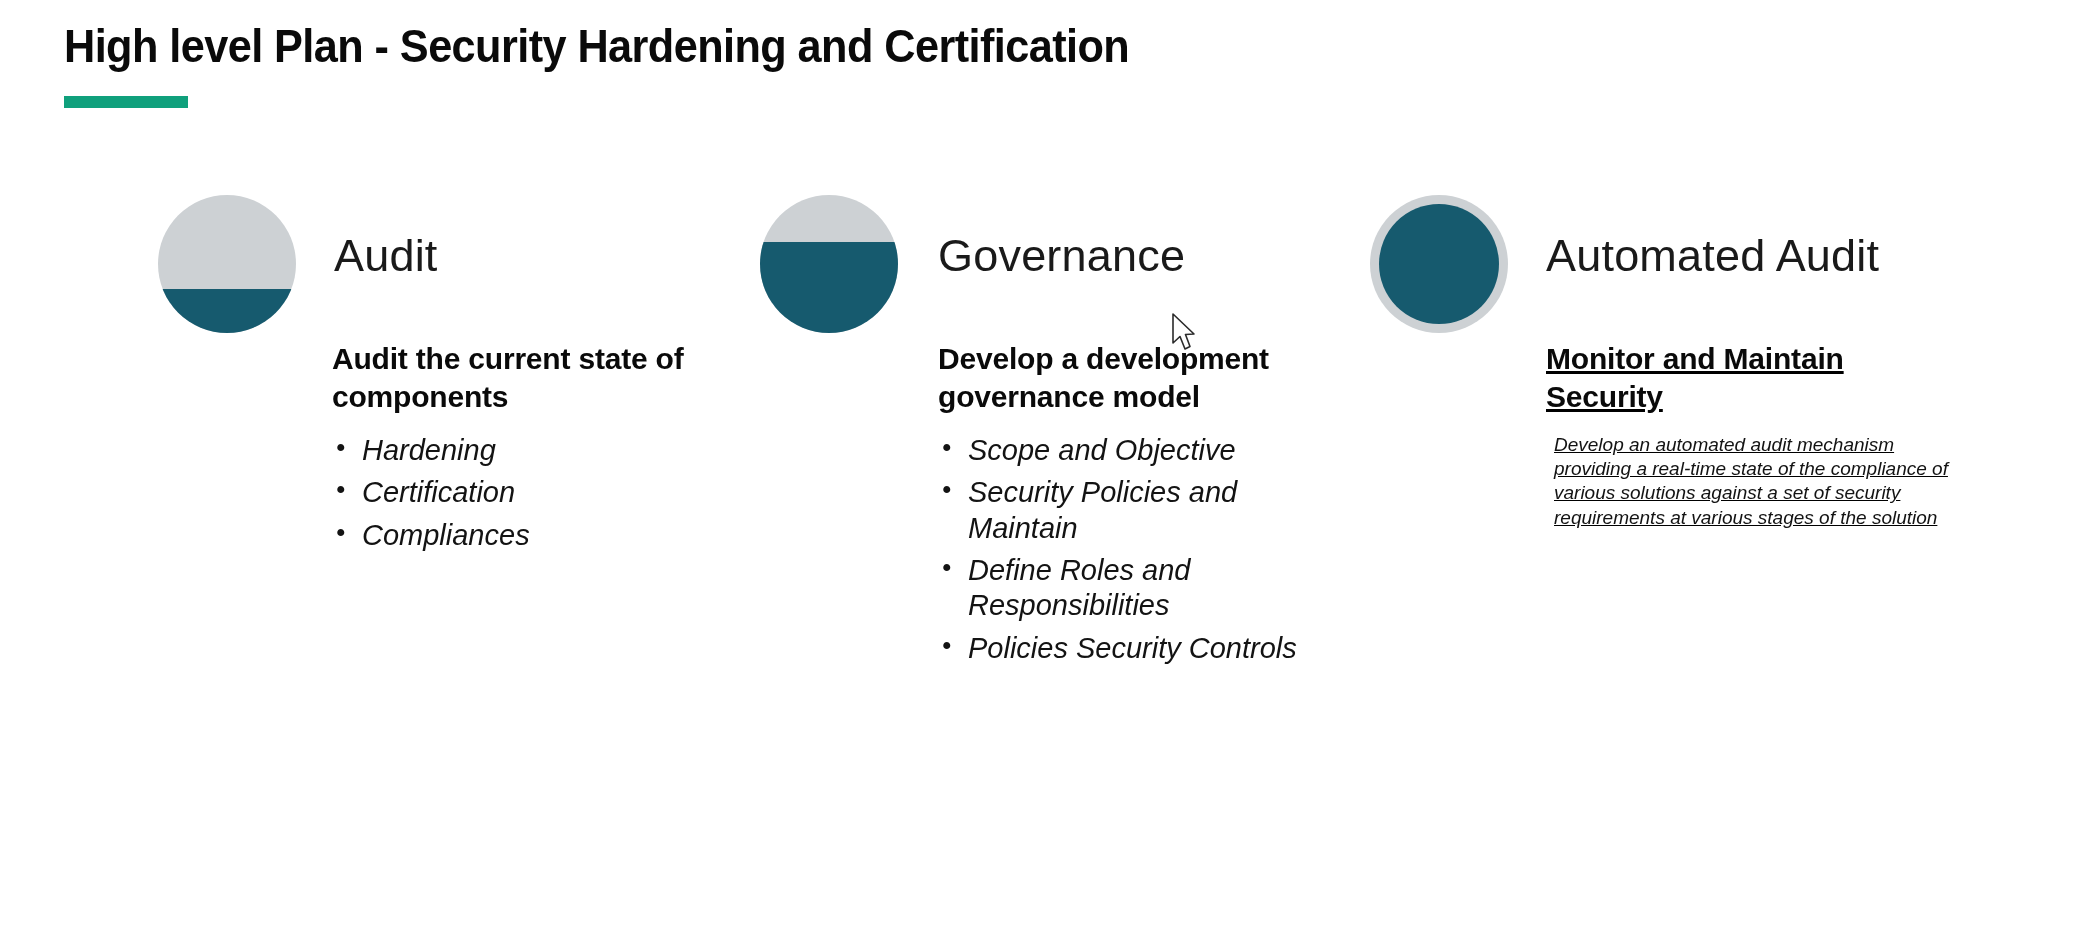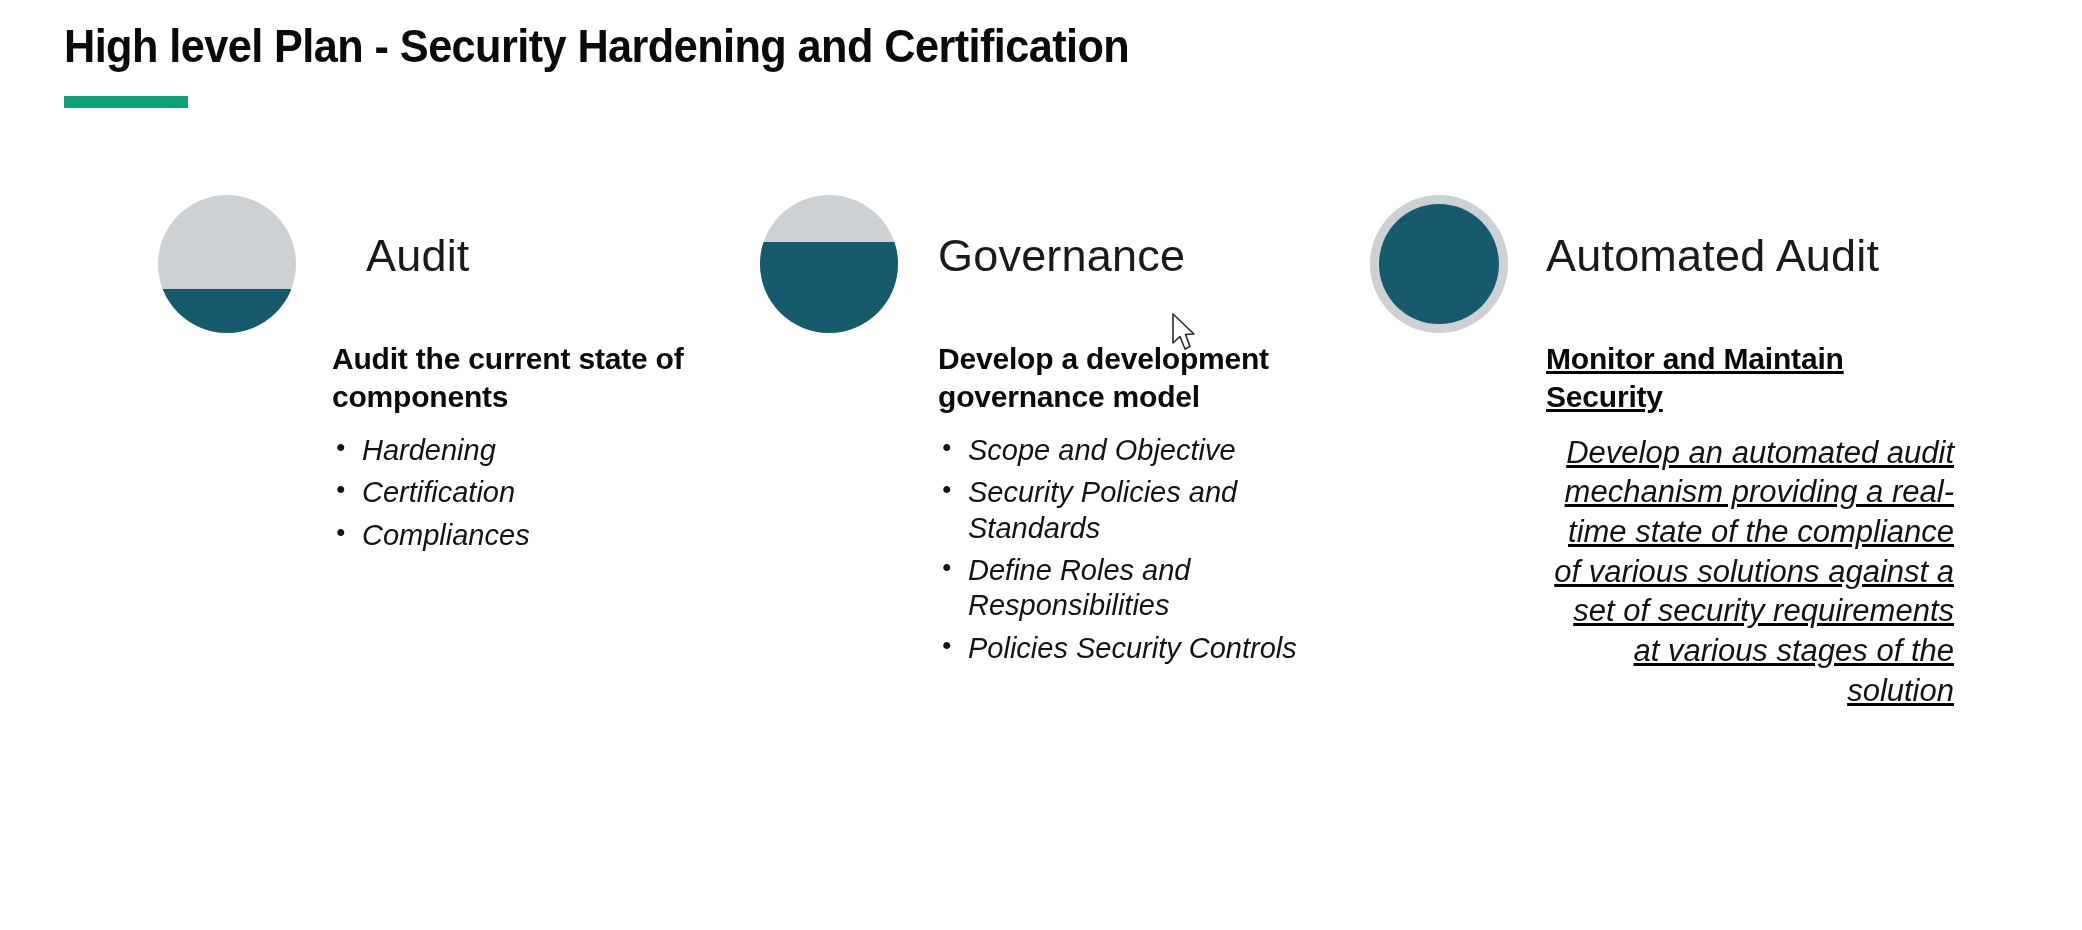--- a/index.html
+++ b/index.html
@@ -101,21 +101,21 @@
   .col-title {
     position: absolute;
     top: 40px;
     font-family: "Liberation Sans", "DejaVu Sans", sans-serif;
     font-size: 45px;
     font-weight: 400;
     color: #1A1A1A;
     white-space: nowrap;
     letter-spacing: 0.2px;
   }
-  .col-0 .col-title { left: 176px; margin-left: 32px; }
+  .col-0 .col-title { left: 176px; }
   .col-1 .col-title { left: 178px; }
   .col-2 .col-title { left: 176px; }
 
   .col-body {
     position: absolute;
     top: 150px;
   }
   .col-0 .col-body { left: 174px; width: 420px; }
   .col-1 .col-body { left: 178px; width: 400px; }
   .col-2 .col-body { left: 176px; width: 420px; text-decoration: underline; }
@@ -153,28 +153,27 @@
     top: -1px;
     font-size: 26px;
     color: #131313;
   }
   ul.bullets.italic li {
     font-style: italic;
   }
 
   .col-paragraph {
     font-family: "Liberation Sans", "DejaVu Sans", sans-serif;
-    font-size: 31px;
+    font-size: 19px;
     font-style: italic;
     font-weight: 400;
     color: #131313;
     line-height: 1.28;
     margin: 8px;
     max-width: 400px;
-    text-align: right;
   }
 
   
   .cursor {
     position: absolute;
     left: 1172px;
     top: 313px;
     width: 26px;
     height: 40px;
     pointer-events: none;
@@ -213,21 +212,21 @@
       <div class="col-head">
         <div class="gauge">
           <div class="gauge-fill" id="gauge-fill-1" style="height:66%"></div>
         </div>
         <div class="col-title">Governance</div>
       </div>
       <div class="col-body">
         <p class="col-subtitle">Develop a development governance model</p>
         <ul class="bullets italic" id="bullets-1">
             <li>Scope and Objective</li>
-            <li>Security Policies and Standards</li>
+            <li>Security Policies and Maintain</li>
             <li>Define Roles and Responsibilities</li>
             <li>Policies Security Controls</li>
           </ul>
       </div>
     </div>
 
     <div class="column col-2">
       <div class="col-head">
         <div class="gauge full">
           <div class="gauge-inner"></div>

